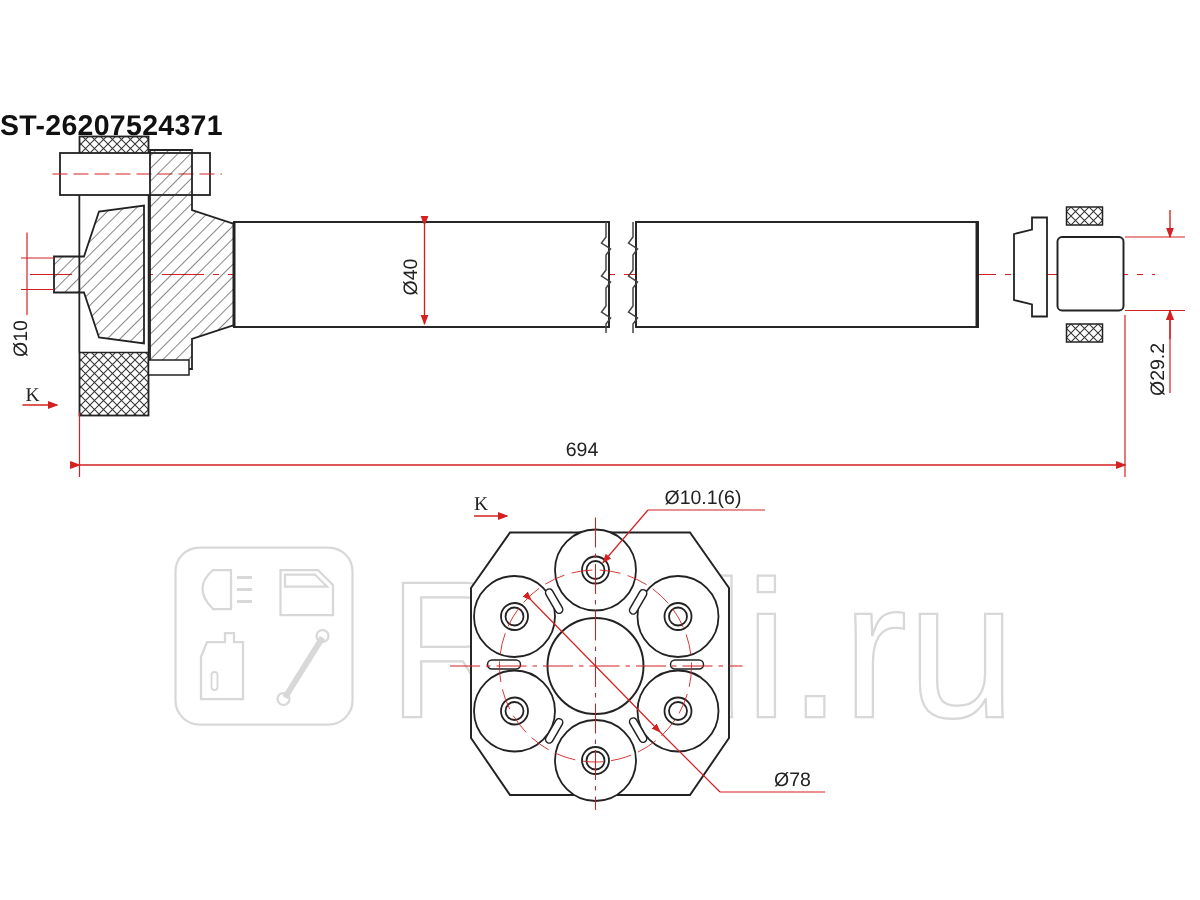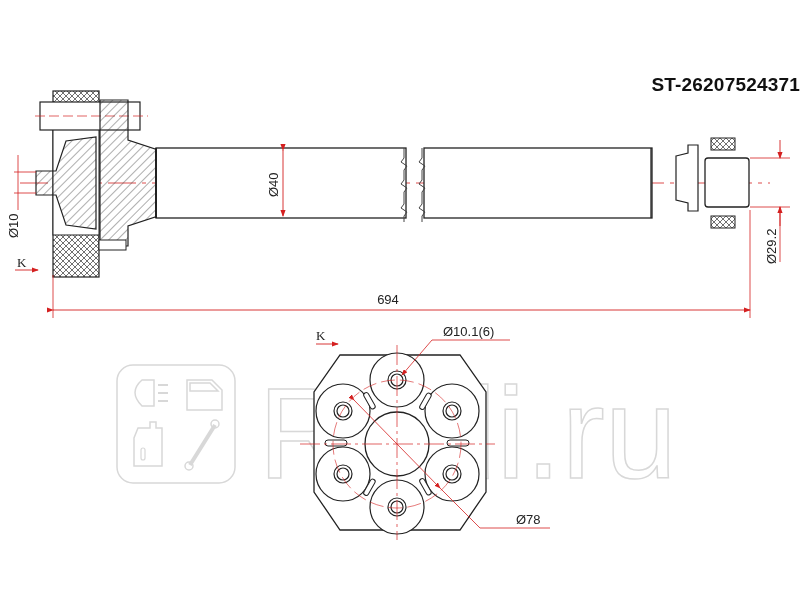--- a/index.html
+++ b/index.html
@@ -1,17 +1,17 @@
 <!DOCTYPE html>
 <html><head>
 <meta charset="utf-8">
 <style>
   html, body { margin: 0; padding: 0; background: #ffffff; }
   body { width: 800px; height: 600px; position: relative; overflow: hidden; font-family: "Liberation Sans", sans-serif; }
-  .title { position: absolute; left: 0; top: 74px; width: 800px; text-align: right; font-weight: bold; font-size: 19px; color: #111; letter-spacing: 0.2px; }
+  .title { position: absolute; left: 0; top: 74px; width: 800px; text-align: left; font-weight: bold; font-size: 19px; color: #111; letter-spacing: 0.2px; }
   svg { position: absolute; left: 0; top: 0; }
   .dim { font-family: "Liberation Sans", sans-serif; font-size: 13px; fill: #222; }
   .klabel { font-family: "Liberation Serif", serif; font-size: 13px; fill: #222; }
   .wm { font-family: "Liberation Sans", sans-serif; font-size: 130px; fill: none; stroke: #d8d8d8; stroke-width: 1.5; }
 </style>
 </head>
 <body>
 
 <div class="title">ST-26207524371</div>
 

